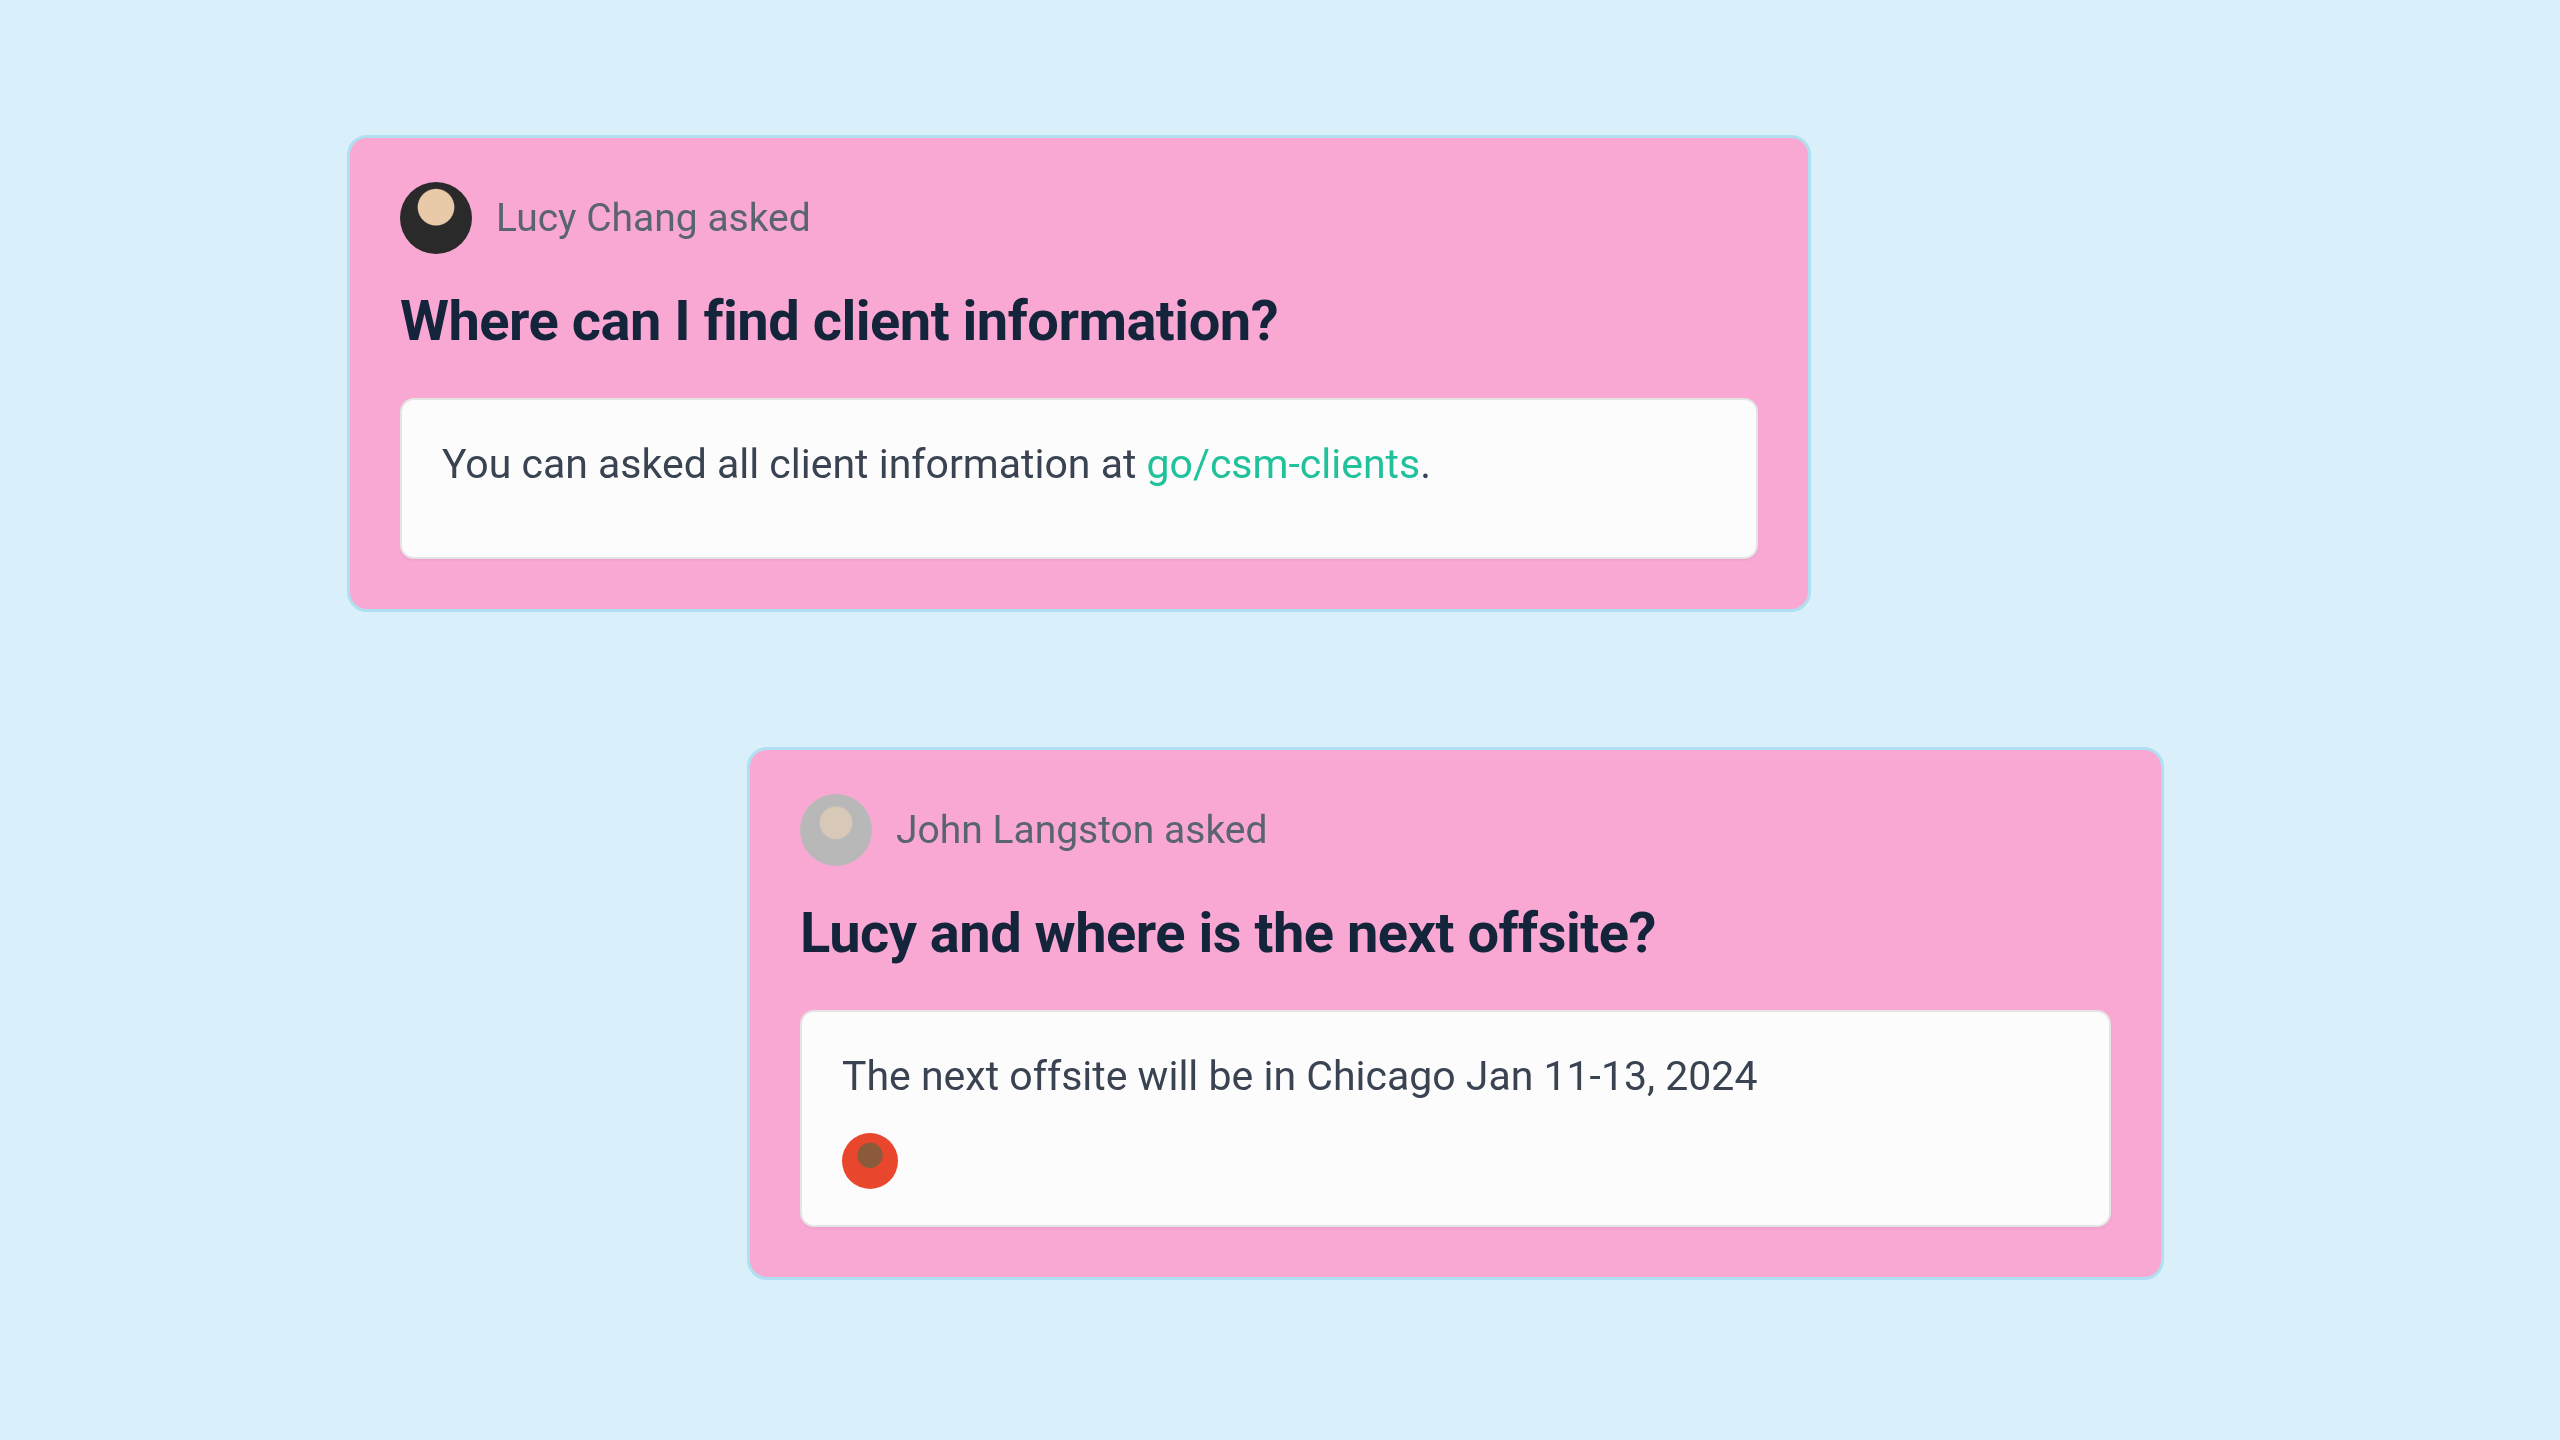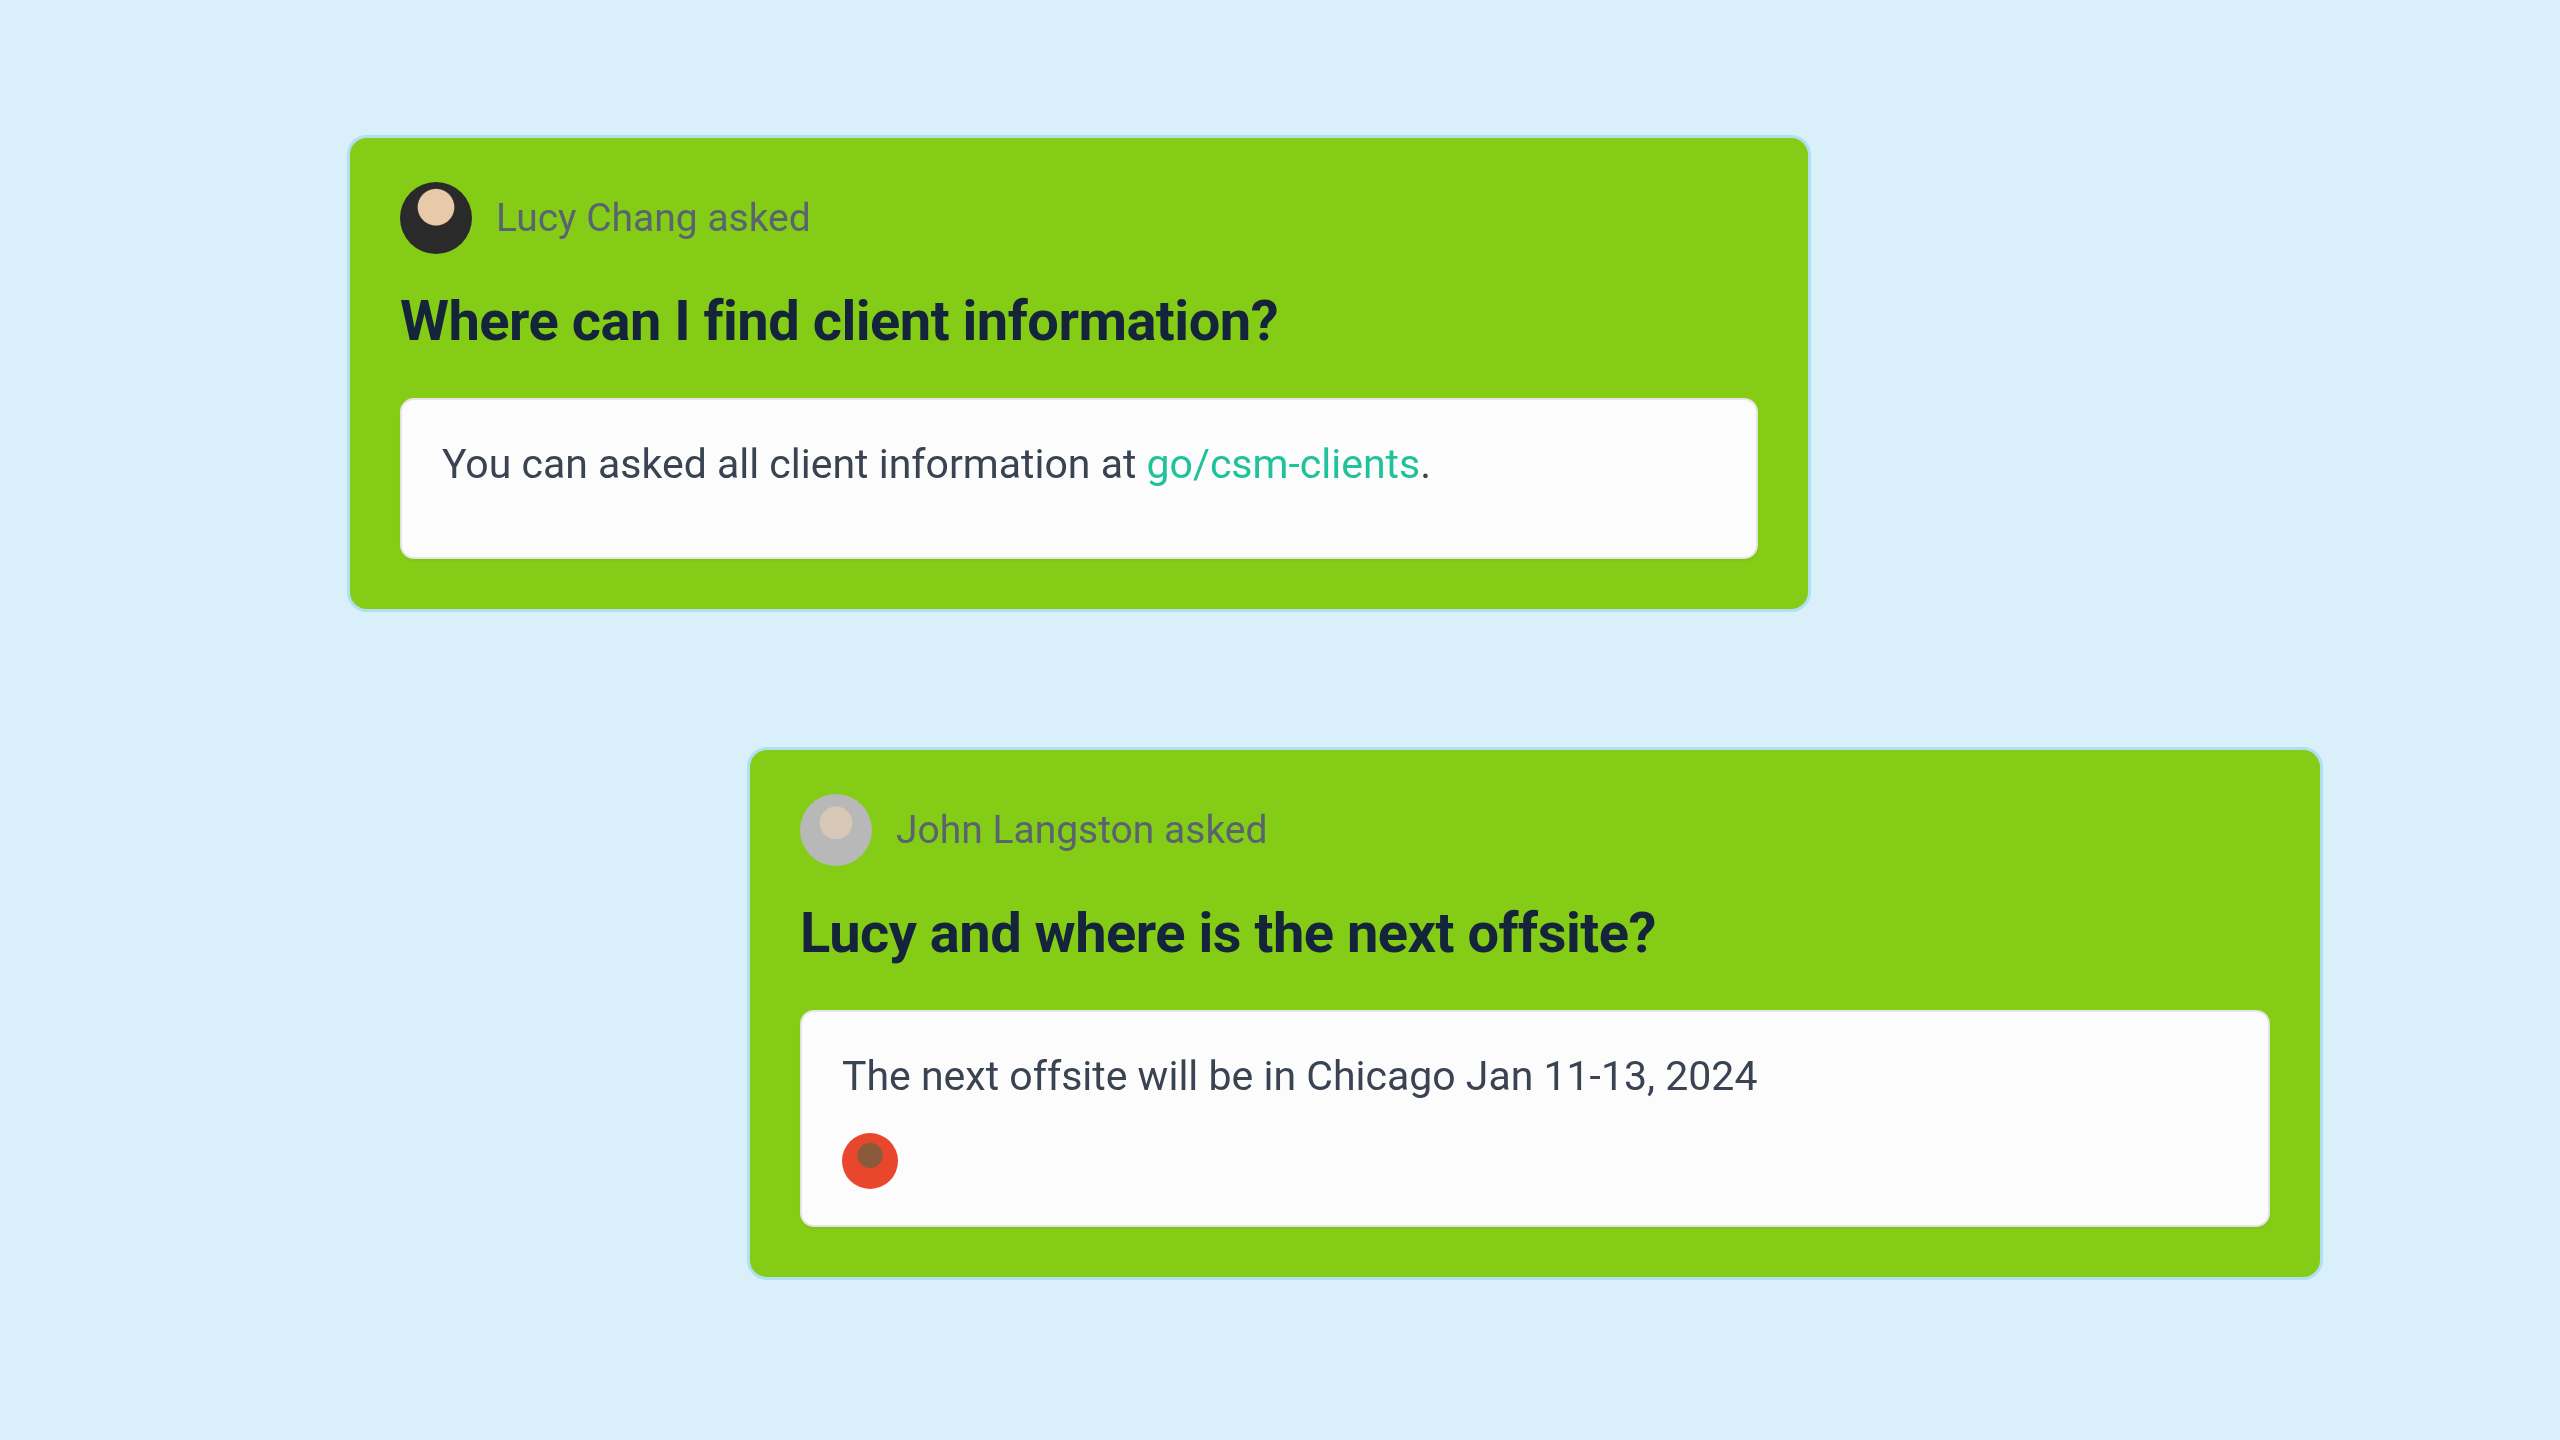--- a/index.html
+++ b/index.html
@@ -9,34 +9,34 @@
     }
     body {
       width: 2560px;
       height: 1440px;
       background: #d9f0fb;
       font-family: -apple-system, BlinkMacSystemFont, 'Segoe UI', Roboto, Helvetica, Arial, sans-serif;
       position: relative;
     }
     .card {
       position: absolute;
-      background: #84cc16;
+      background: #f9a8d4;
       border: 3px solid #b0dff1;
       border-radius: 20px;
       padding: 44px 50px 50px 50px;
     }
     .card-1 {
       left: 347px;
       top: 135px;
       width: 1464px;
     }
     .card-2 {
       left: 747px;
       top: 747px;
-      width: 1576px;
+      width: 1417px;
     }
     .asker-row {
       display: flex;
       align-items: center;
       gap: 24px;
       margin-bottom: 34px;
     }
     .avatar {
       width: 72px;
       height: 72px;

